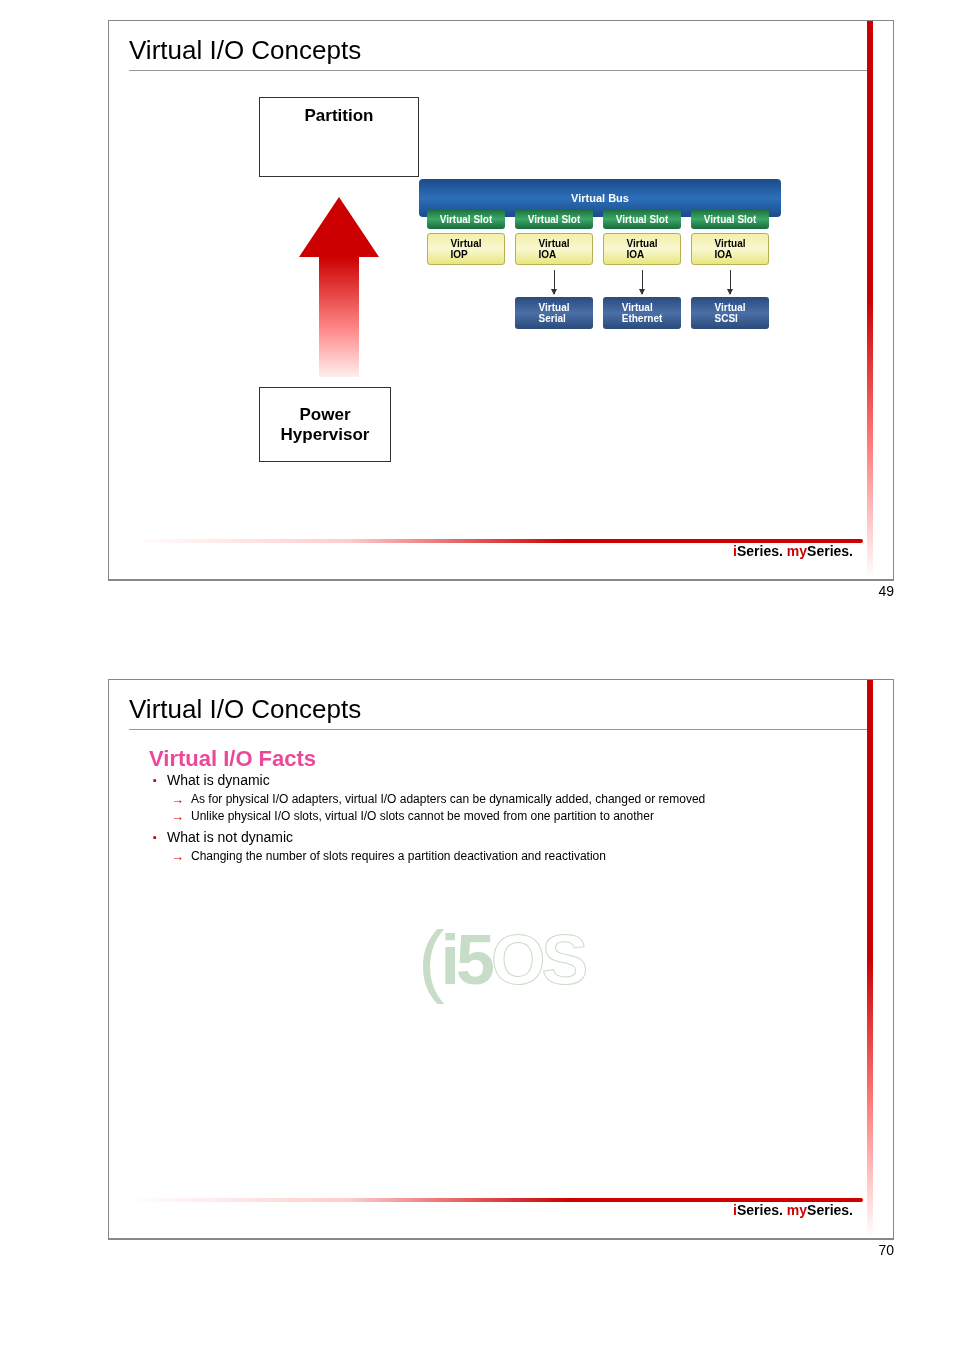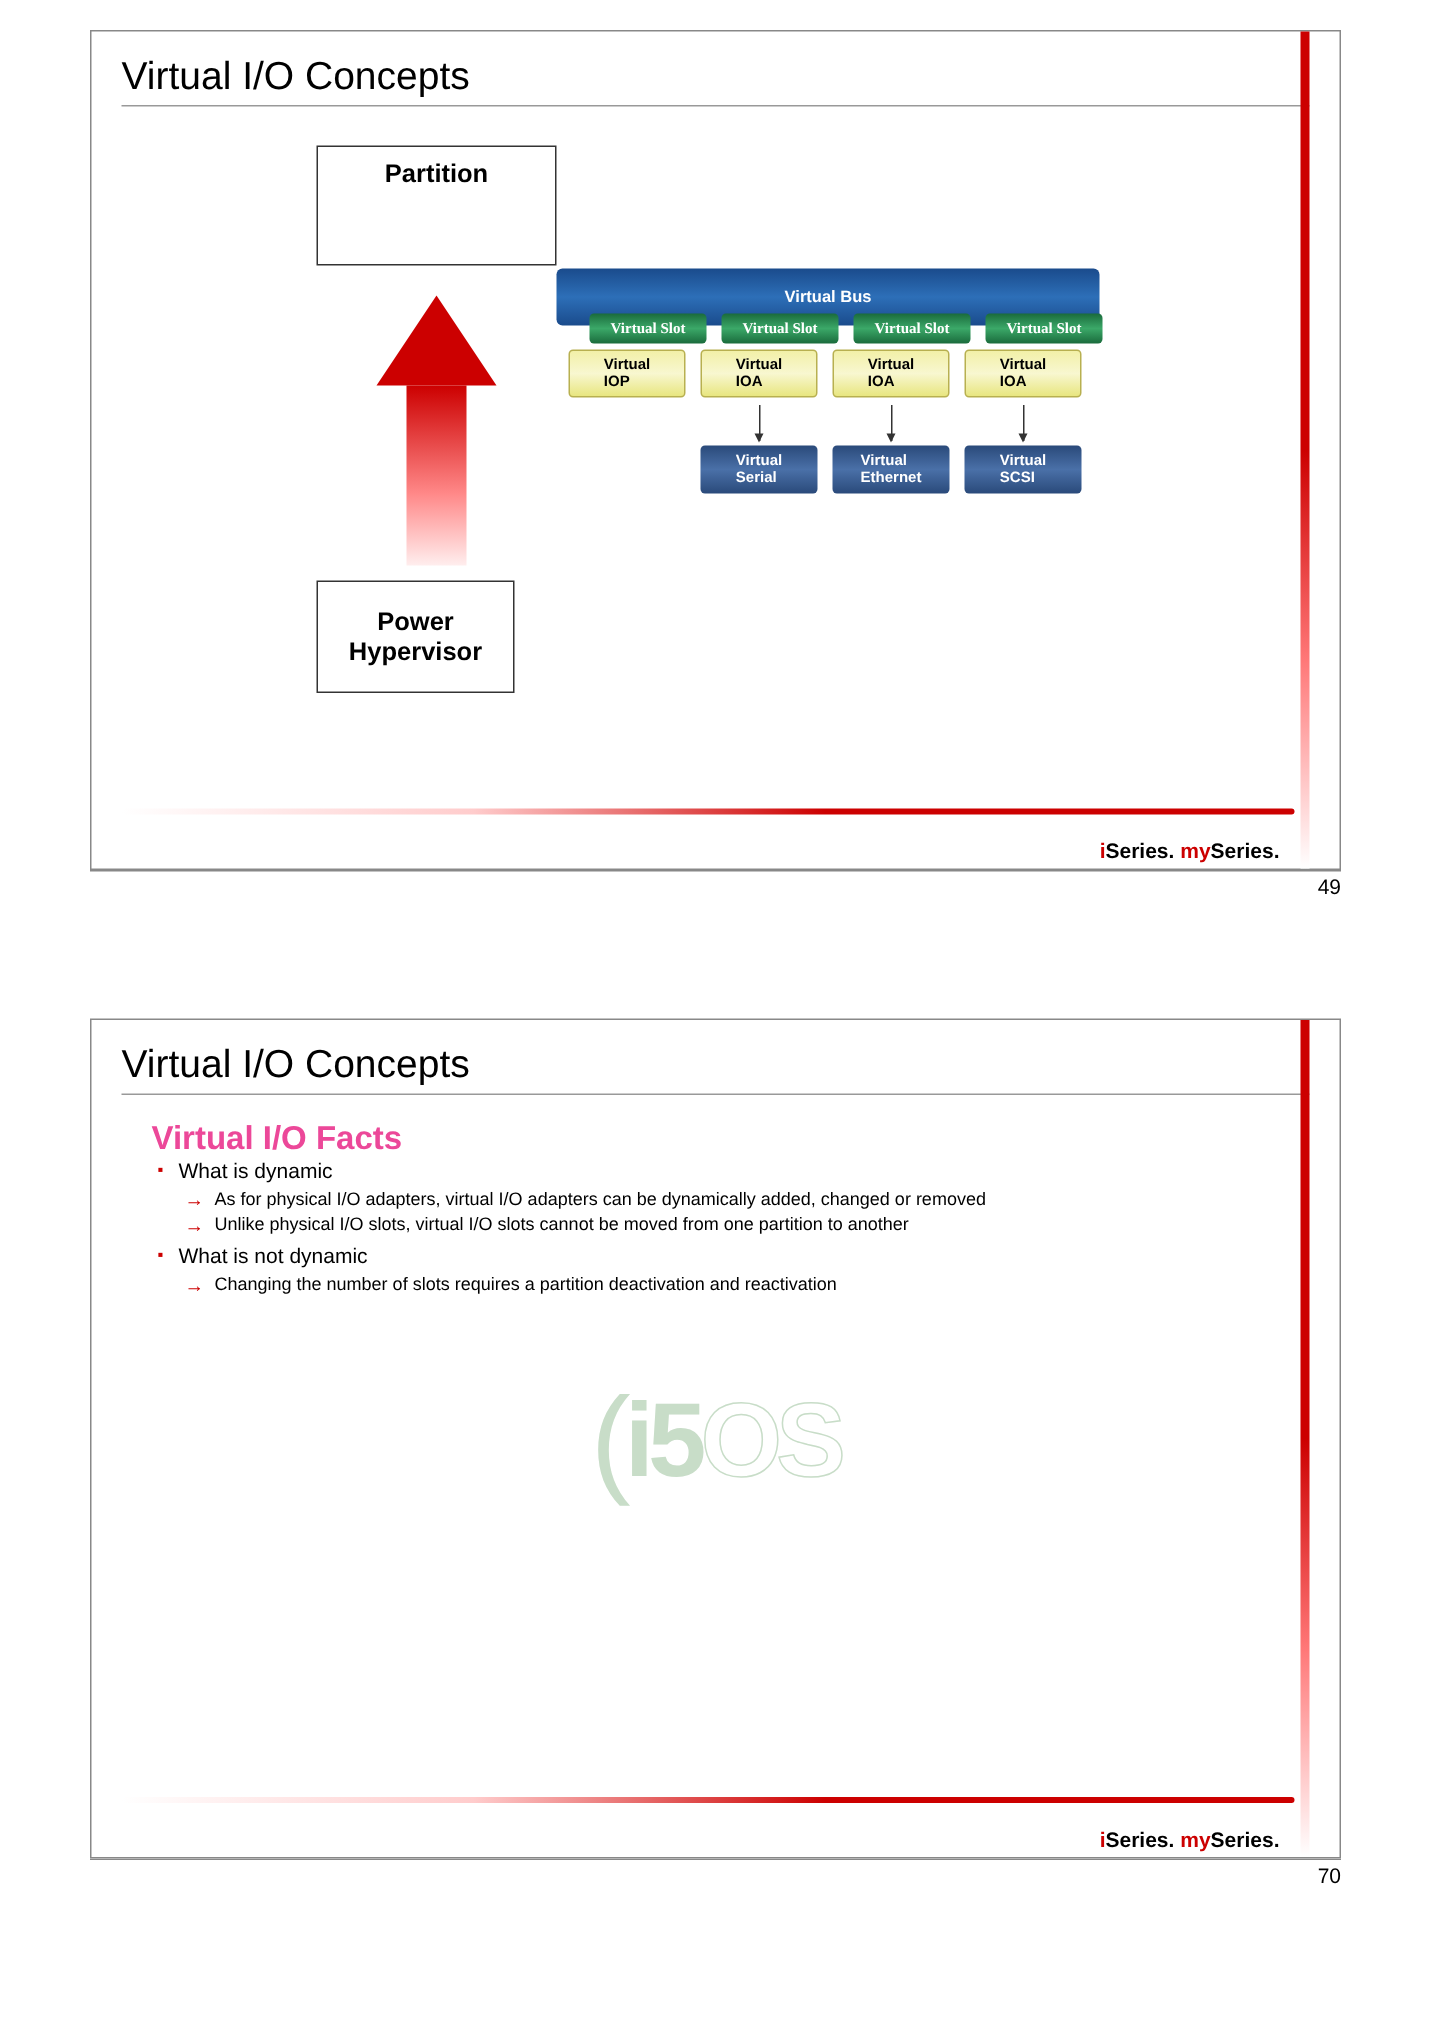--- a/index.html
+++ b/index.html
@@ -4,20 +4,21 @@
 <style>
   * { box-sizing: border-box; margin: 0; padding: 0; }
   body {
     background: #fff;
     font-family: Verdana, Arial, sans-serif;
     width: 954px;
     margin: 0 auto;
   }
   .page {
     position: relative;
+    padding-left: 48px;
   }
   .slide-wrap {
     border: 1px solid #888;
     margin: 20px 60px 0 60px;
     position: relative;
     background: #fff;
     height: 560px;
   }
   .accent-bar {
     position: absolute;
@@ -47,21 +48,21 @@
     position: absolute;
     bottom: 36px;
     left: 20px;
     right: 30px;
     height: 4px;
     background: linear-gradient(to right, #fff 0%, #fcc 30%, #c00 60%, #c00 100%);
     border-radius: 2px;
   }
   .footer-brand {
     position: absolute;
-    bottom: 4px;
+    bottom: 20px;
     right: 40px;
     font-size: 14px;
     font-weight: bold;
   }
   .fb-i { color: #c00; }
   .fb-series { color: #000; }
   .fb-my { color: #c00; }
   .page-num-wrap {
     margin: 0 60px;
     border-top: 1px solid #888;
@@ -115,21 +116,21 @@
     width: 362px; height: 38px;
     background: linear-gradient(to bottom, #1a4b8c, #2d6fb8, #1a4b8c);
     border-radius: 4px;
     color: #fff;
     font-size: 11px;
     font-weight: bold;
     display: flex;
     align-items: center;
     justify-content: center;
   }
-  .slot-row { position: absolute; left: 292px; top: 122px; display: flex; gap: 10px; font-family: Liberation Serif, serif; }
+  .slot-row { position: absolute; left: 278px; top: 122px; display: flex; gap: 10px; }
   .vslot {
     width: 78px; height: 20px;
     background: linear-gradient(to bottom, #1a6b3c, #3ba868, #1a6b3c);
     color: #fff;
     font-size: 10px; font-weight: bold;
     border-radius: 3px;
     display: flex; align-items: center; justify-content: center;
   }
   .ioa-row { position: absolute; left: 278px; top: 146px; display: flex; gap: 10px; }
   .ioa {

